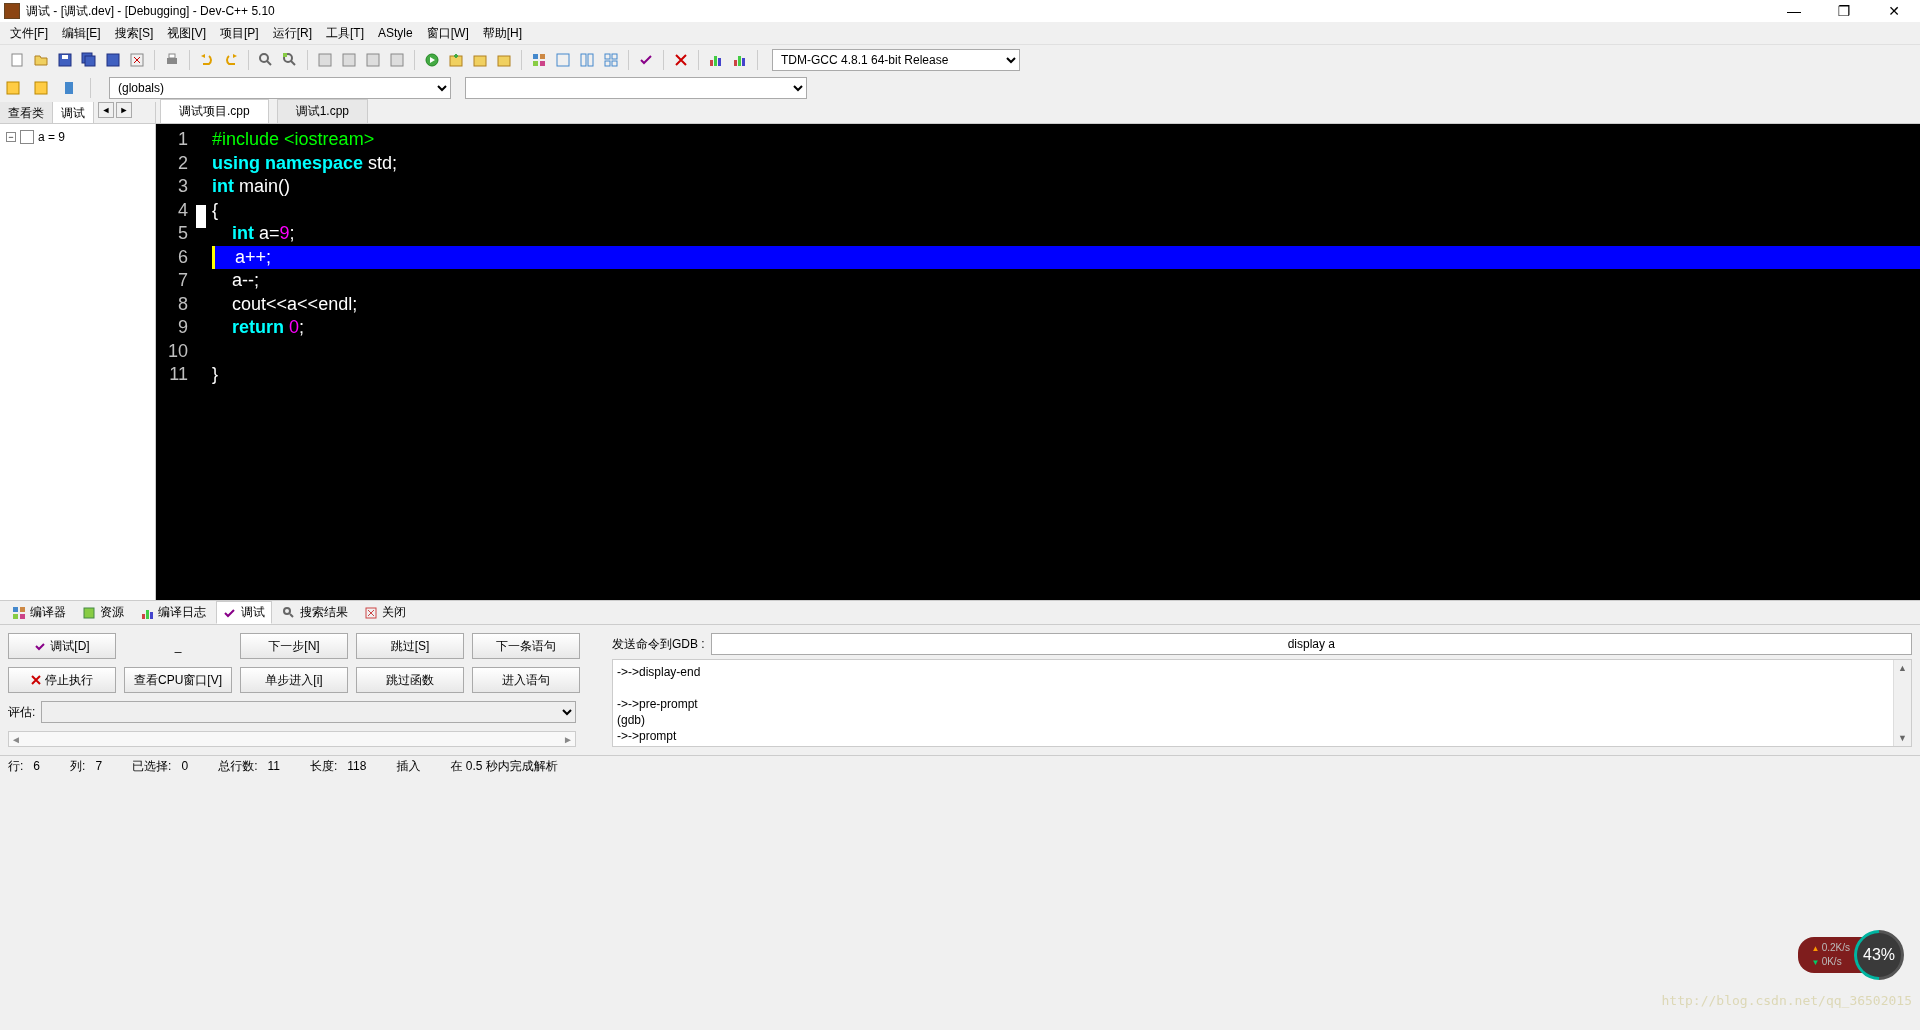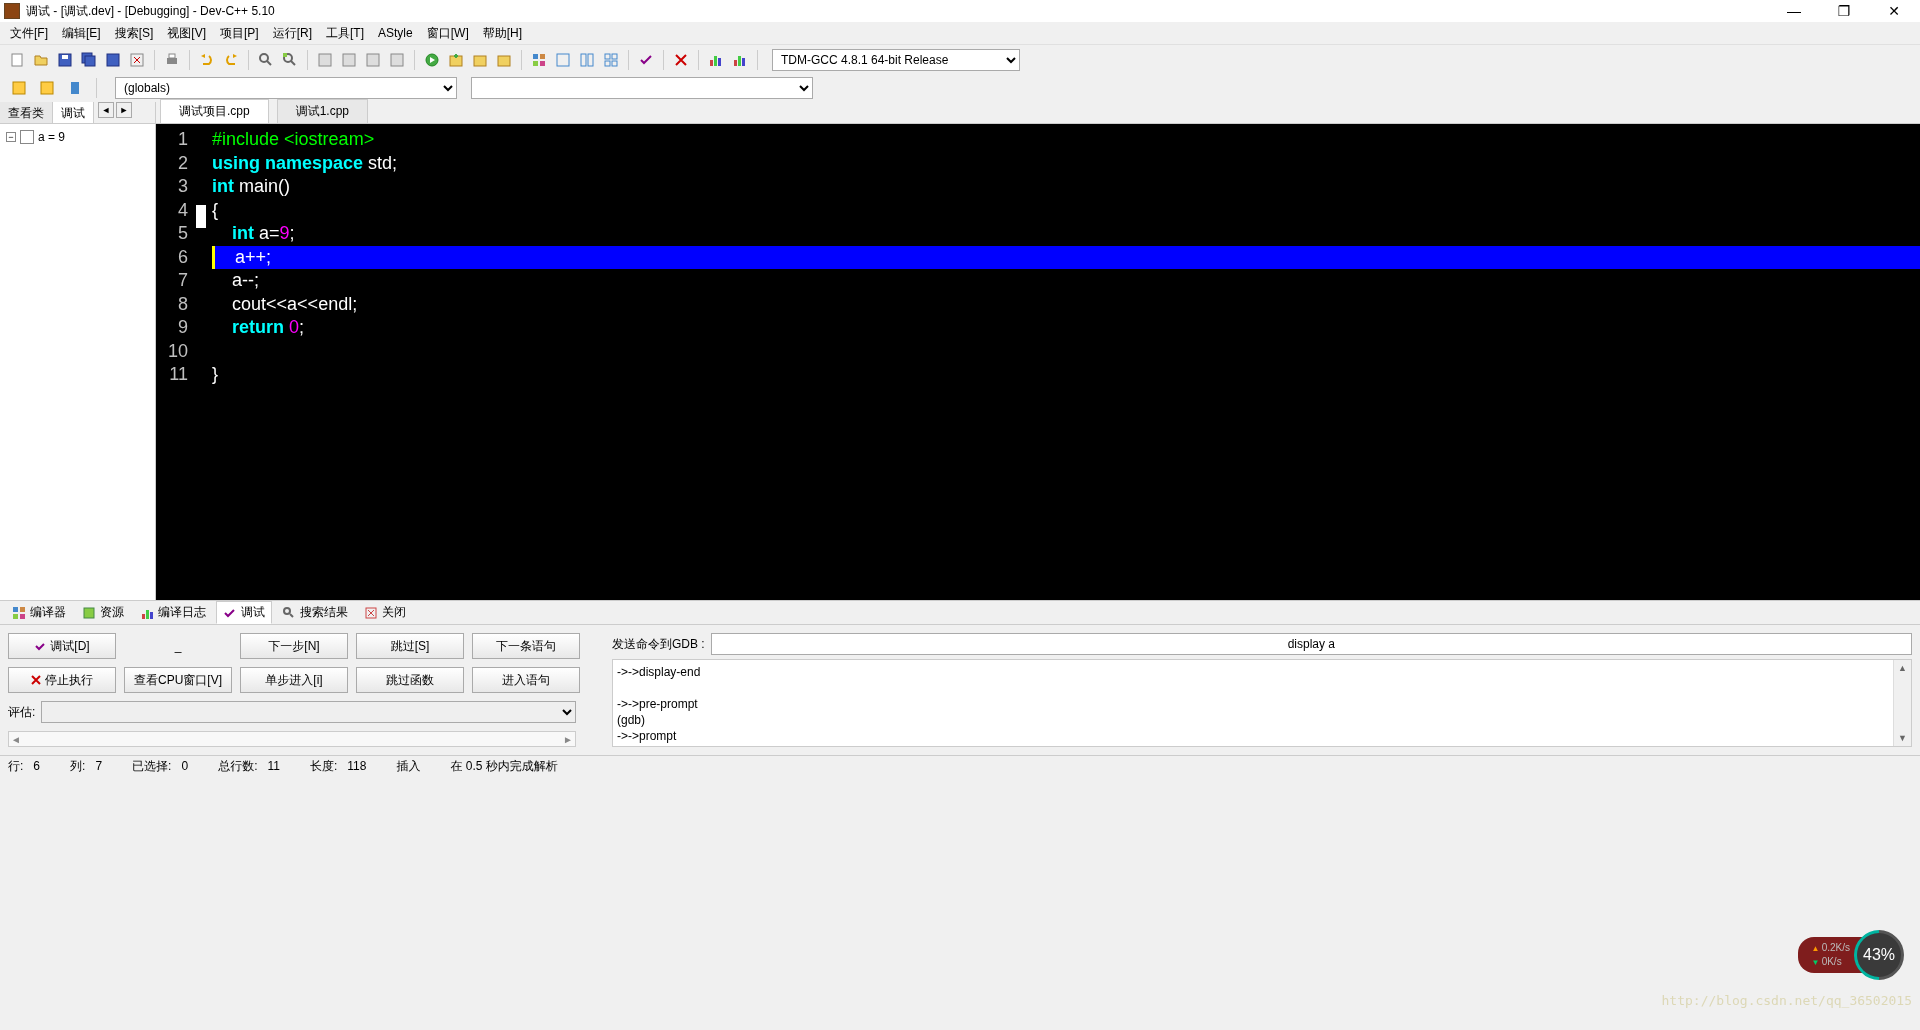--- a/index.html
+++ b/index.html
@@ -12,21 +12,21 @@
 .win-btn { width: 28px; text-align: center; font-size: 14px; cursor: default; }
 
 .menubar { height: 22px; display: flex; align-items: center; padding: 0 4px; background: #f0f0f0; gap: 2px; }
 .menubar span { padding: 2px 6px; cursor: default; }
 
 .toolbar { height: 30px; display: flex; align-items: center; padding: 2px 6px; background: #f0f0f0; border-top: 1px solid #e0e0e0; gap: 2px; }
 .tb-btn { width: 22px; height: 22px; display: inline-flex; align-items: center; justify-content: center; cursor: default; }
 .tb-sep { width: 1px; height: 20px; background: #ccc; margin: 0 4px; }
 .tb-btn svg { width: 16px; height: 16px; }
 
-.toolbar2 { height: 28px; display: flex; align-items: center; padding: 2px 8px; background: #f0f0f0; gap: 6px; }
+.toolbar2 { height: 28px; display: flex; align-items: center; padding: 2px 2px; background: #f0f0f0; gap: 6px; }
 .tb-select { height: 22px; border: 1px solid #aaa; background: #fff; padding: 0 4px; font-size: 12px; margin-left: 8px; }
 
 .mid { display: flex; height: 498px; }
 .sidebar { width: 156px; background: #f0f0f0; border-right: 1px solid #ccc; display: flex; flex-direction: column; }
 .side-tabs { height: 22px; display: flex; border-bottom: 1px solid #ccc; }
 .side-tab { padding: 3px 8px; font-size: 12px; background: #e8e8e8; border-right: 1px solid #ccc; cursor: default; }
 .side-tab.active { background: #fff; }
 .side-nav { display: flex; gap: 2px; padding: 0 4px; }
 .side-nav-btn { width: 16px; height: 16px; border: 1px solid #aaa; font-size: 9px; text-align: center; line-height: 14px; cursor: default; }
 .side-content { flex: 1; background: #fff; padding: 4px; }

